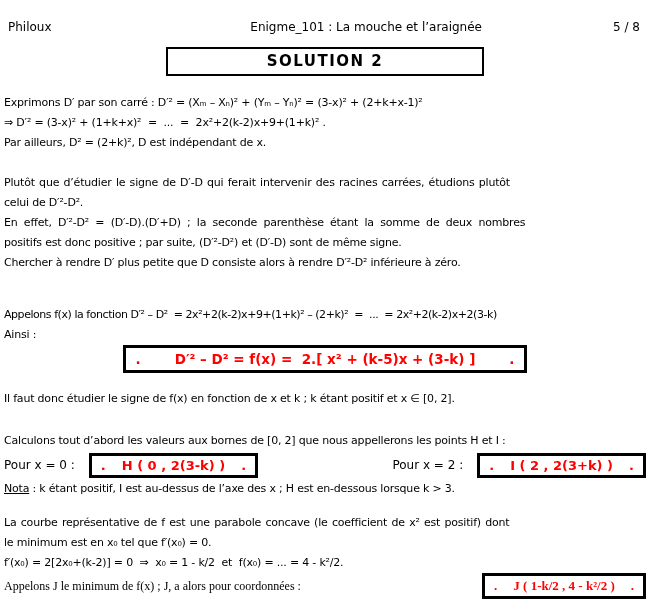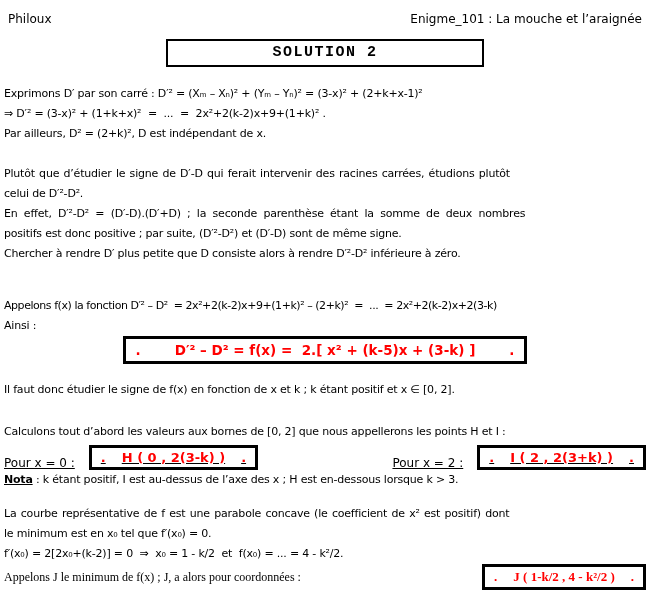--- a/index.html
+++ b/index.html
@@ -2,66 +2,67 @@
 <html><head>
 <meta charset="utf-8">
 <style>
   html,body{margin:0;padding:0;background:#888;}
   .page{
     width:650px;height:600px;background:#FFFFFF;color:#000;
     font-family:"DejaVu Sans", sans-serif;
     position:relative;overflow:hidden;box-sizing:border-box;
   }
   
-  .hdr{display:flex;align-items:flex-start;padding:12px 8px 0 8px;font-size:12px;}
+  .hdr{display:flex;align-items:flex-start;padding:20px 8px 0 8px;font-size:12px;}
   .hdr-left{flex:1;text-align:left;}
   .hdr-center{flex:2;text-align:right;}
   .hdr-right{flex:1;text-align:right;padding-right:2px;}
   
   .title-box{
     width:318px;margin:13px auto 16px auto;border:2px solid #000;
     text-align:center;font-weight:bold;font-size:15px;letter-spacing:1.5px;
-    padding:3px 0 4px 0;box-sizing:border-box;font-family:Liberation Mono, monospace;
+    padding:3px 0 4px 0;box-sizing:border-box;
   }
   
   .body-col{padding:0 4px;}
   .line{
     font-size:11px;line-height:20px;height:20px;white-space:pre;
     letter-spacing:-0.2px;overflow:hidden;
   }
   .tight{letter-spacing:-0.45px;}
   .w1{word-spacing:1px;}
   .w2{word-spacing:3px;}
   .gap20{height:20px;}
   .gap32{height:32px;}
   .gap22{height:22px;}
   .gap16{height:16px;}
   .gap14{height:14px;}
-  .u{text-decoration:underline;font-weight:bold;}
+  .u{text-decoration:underline;}
   
   .rbox{
     border:3px solid #000;background:#fff;color:#FF0000;font-weight:bold;
     display:flex;align-items:center;box-sizing:border-box;white-space:pre;
   }
   .rbox-main{width:fit-content;margin:0 auto;font-size:13.5px;gap:34px;padding:3px 10px;}
   .rbox-sm{font-size:13px;gap:16px;padding:2px 9px;}
-  .hi-row{display:flex;align-items:flex-end;height:28px;font-size:12px;text-decoration:underline;}
+  .hi-row{display:flex;align-items:center;height:28px;font-size:12px;}
   .hi-spacer{flex:1;}
   .hi-label{white-space:pre;}
   .j-row{display:flex;align-items:center;height:30px;font-size:12px;margin-top:-2px;font-family:Liberation Serif, serif;}
   .ml14{margin-left:14px;}
 </style>
 </head>
 <body>
 
 <div class="page">
 
   <div class="hdr">
     <span class="hdr-left">Philoux</span>
     <span class="hdr-center">Enigme_101 : La mouche et l’araignée</span>
+    <span class="hdr-right">5 / 8</span>
   </div>
 
   <div class="title-box">
     <span>SOLUTION 2</span>
   </div>
 
   <div class="body-col" style="margin-top:17px;">
 
     <div class="line">Exprimons D′ par son carré : D′² = (Xₘ – Xₙ)² + (Yₘ – Yₙ)² = (3-x)² + (2+k+x-1)²</div>
     <div class="line">⇒ D′² = (3-x)² + (1+k+x)²  =  ...  =  2x²+2(k-2)x+9+(1+k)² .</div>

